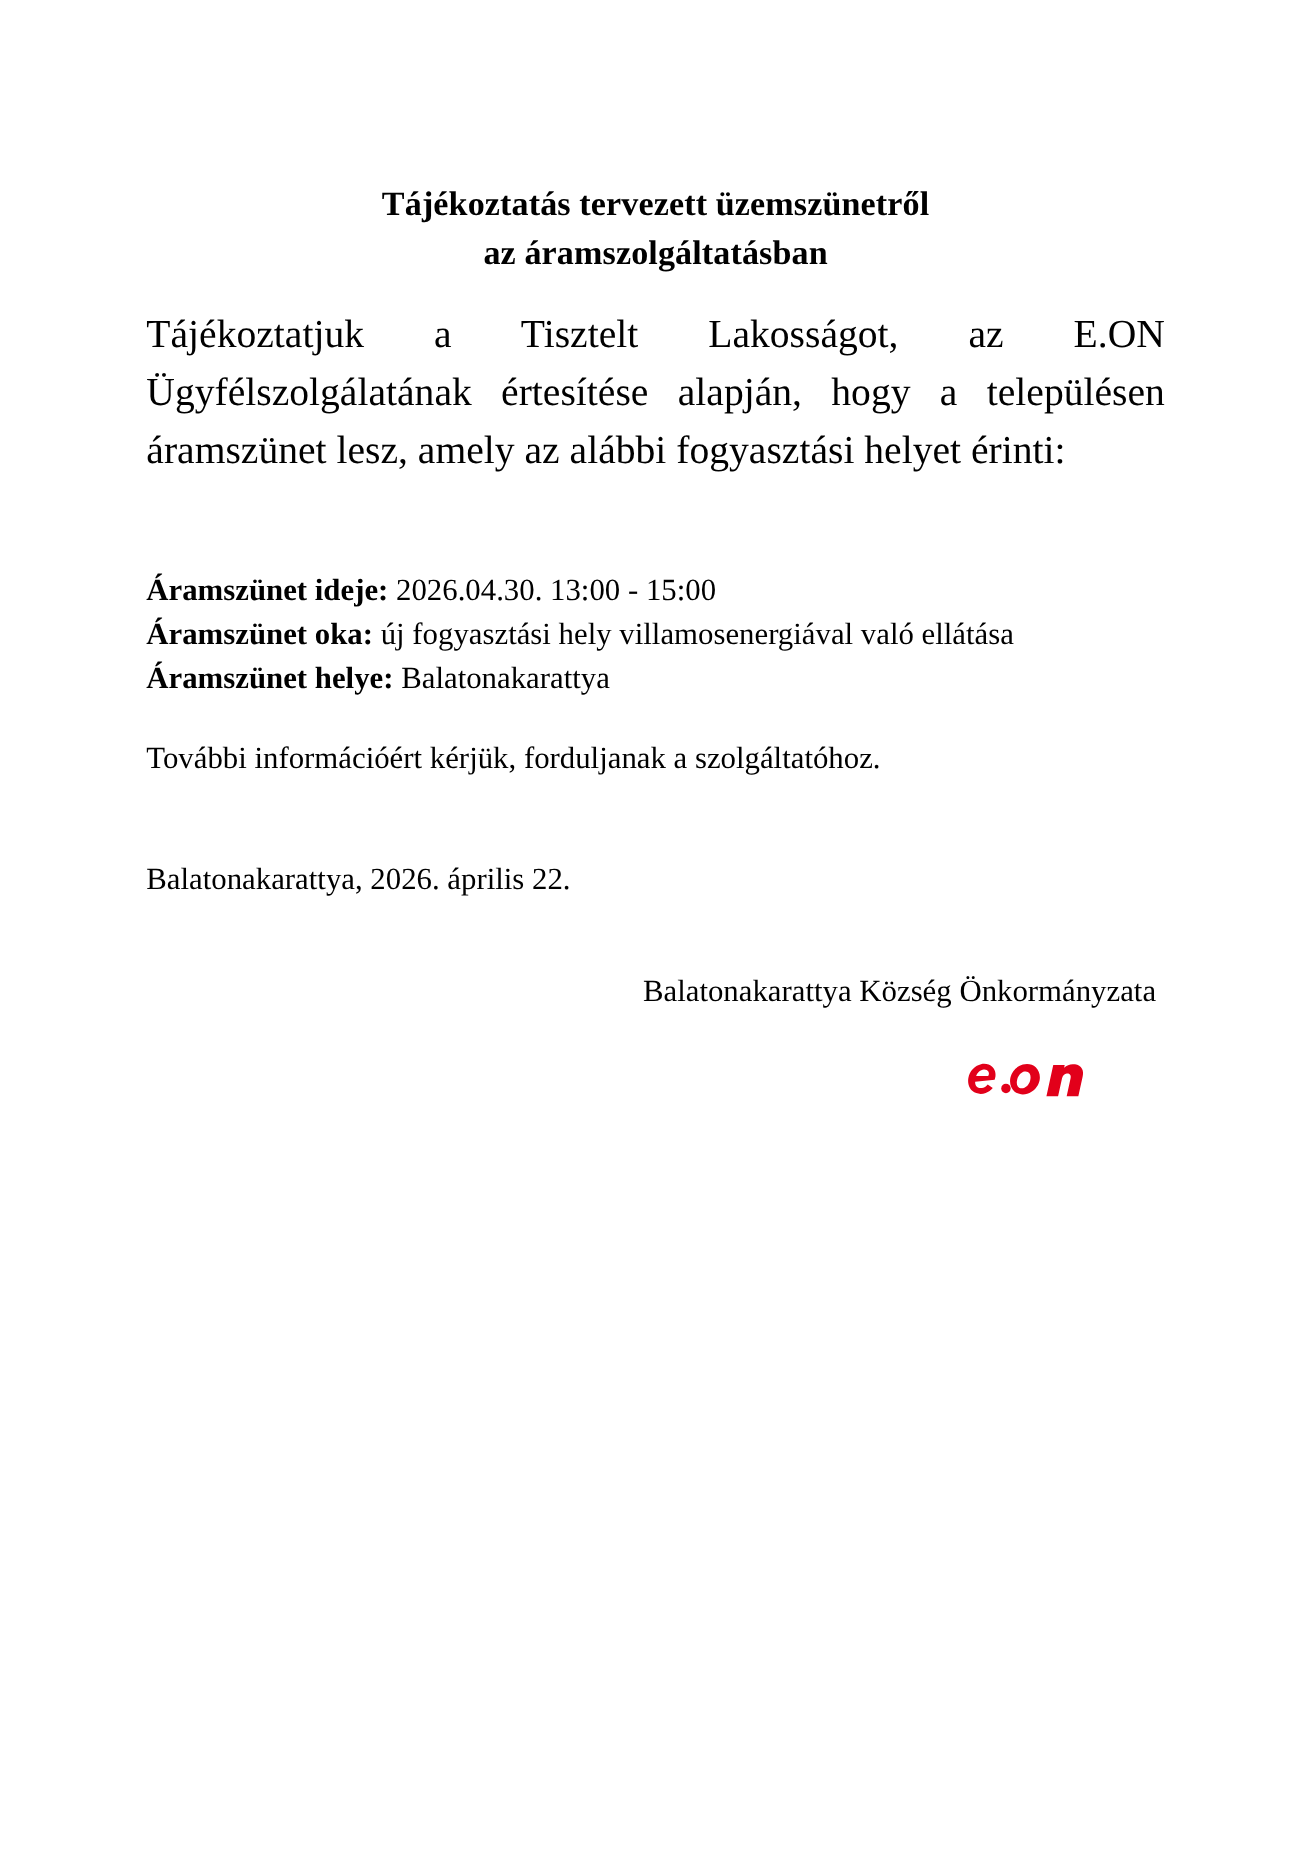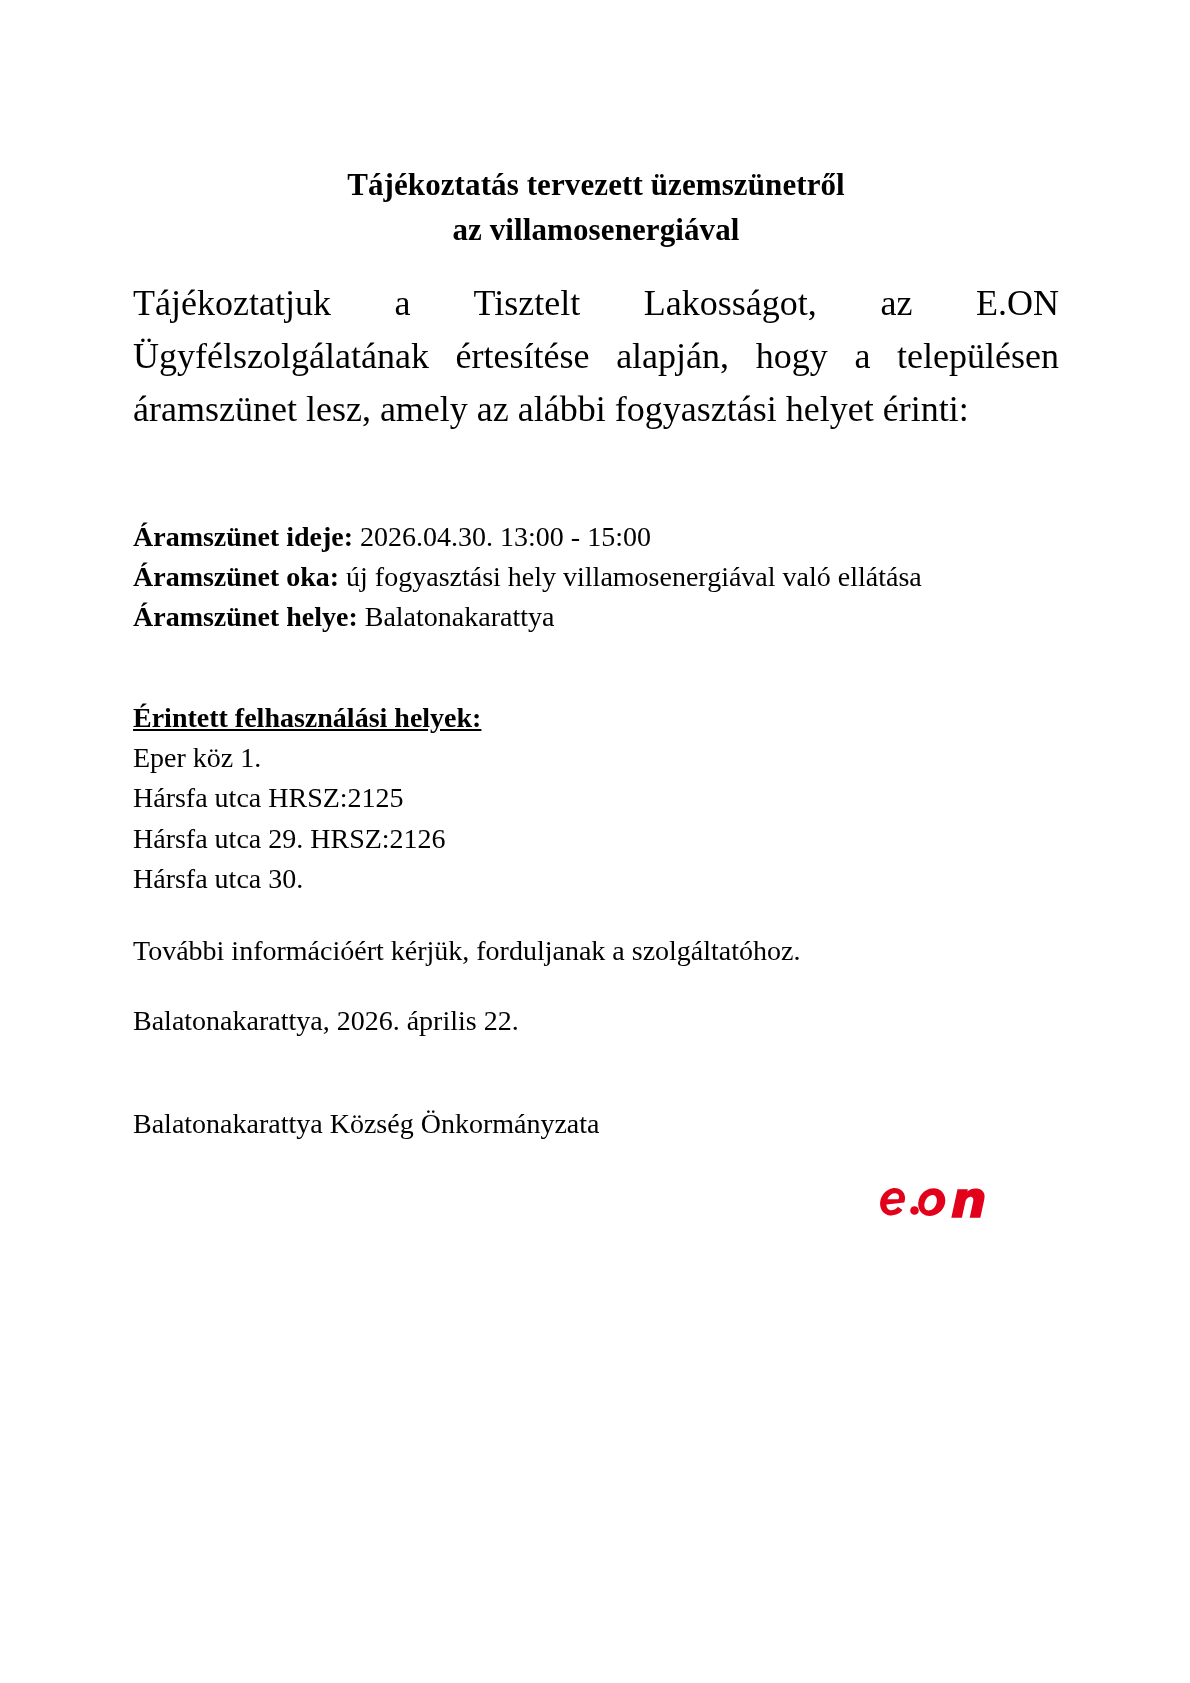--- a/index.html
+++ b/index.html
@@ -62,27 +62,28 @@
   }
   .place-item { display: block; }
 
   .info-line {
     margin-top: 32px;
     font-size: 28px;
     line-height: 1.44;
   }
 
   .date-line {
-    margin-top: 30px;
+    margin-top: 70px;
     font-size: 28px;
     line-height: 1.44;
   }
 
   .signature {
     margin-top: 62px;
+    text-align: right;
     font-size: 28px;
     line-height: 1.44;
     padding-right: 8px;
   }
 
   .logo-wrap {
     margin-top: 16px;
     text-align: right;
     padding-right: 60px;
   }
@@ -92,47 +93,40 @@
   }
   .eon-logo svg { display: block; }
 </style>
 </head>
 <body>
 
 <div class="page">
 
   <div class="title-block">
     <span class="title-line">Tájékoztatás tervezett üzemszünetről</span>
-    <span class="title-line">az villamosenergiával</span>
+    <span class="title-line">az áramszolgáltatásban</span>
   </div>
 
   <p class="intro">Tájékoztatjuk a Tisztelt Lakosságot, az E.ON Ügyfélszolgálatának értesítése alapján, hogy a településen áramszünet lesz, amely az alábbi fogyasztási helyet érinti:</p>
 
   <div class="details">
     <div class="detail-row">
       <span class="detail-label">Áramszünet ideje:</span>
       <span class="detail-value">2026.04.30. 13:00 - 15:00</span>
     </div>
     <div class="detail-row">
       <span class="detail-label">Áramszünet oka:</span>
       <span class="detail-value">új fogyasztási hely villamosenergiával való ellátása</span>
     </div>
     <div class="detail-row">
       <span class="detail-label">Áramszünet helye:</span>
       <span class="detail-value">Balatonakarattya</span>
     </div>
   </div>
 
-  <div class="places">
-    <span class="places-heading">Érintett felhasználási helyek:</span>
-    <span class="place-item">Eper köz 1.</span>
-    <span class="place-item">Hársfa utca HRSZ:2125</span>
-    <span class="place-item">Hársfa utca 29. HRSZ:2126</span>
-    <span class="place-item">Hársfa utca 30.</span>
-  </div>
 
   <p class="info-line">További információért kérjük, forduljanak a szolgáltatóhoz.</p>
 
   <p class="date-line">Balatonakarattya, 2026. április 22.</p>
 
   <p class="signature">Balatonakarattya Község Önkormányzata</p>
 
   <div class="logo-wrap">
     <span class="eon-logo">
       <svg width="132" height="58" viewBox="0 0 132 58" xmlns="http://www.w3.org/2000/svg" aria-hidden="true">

